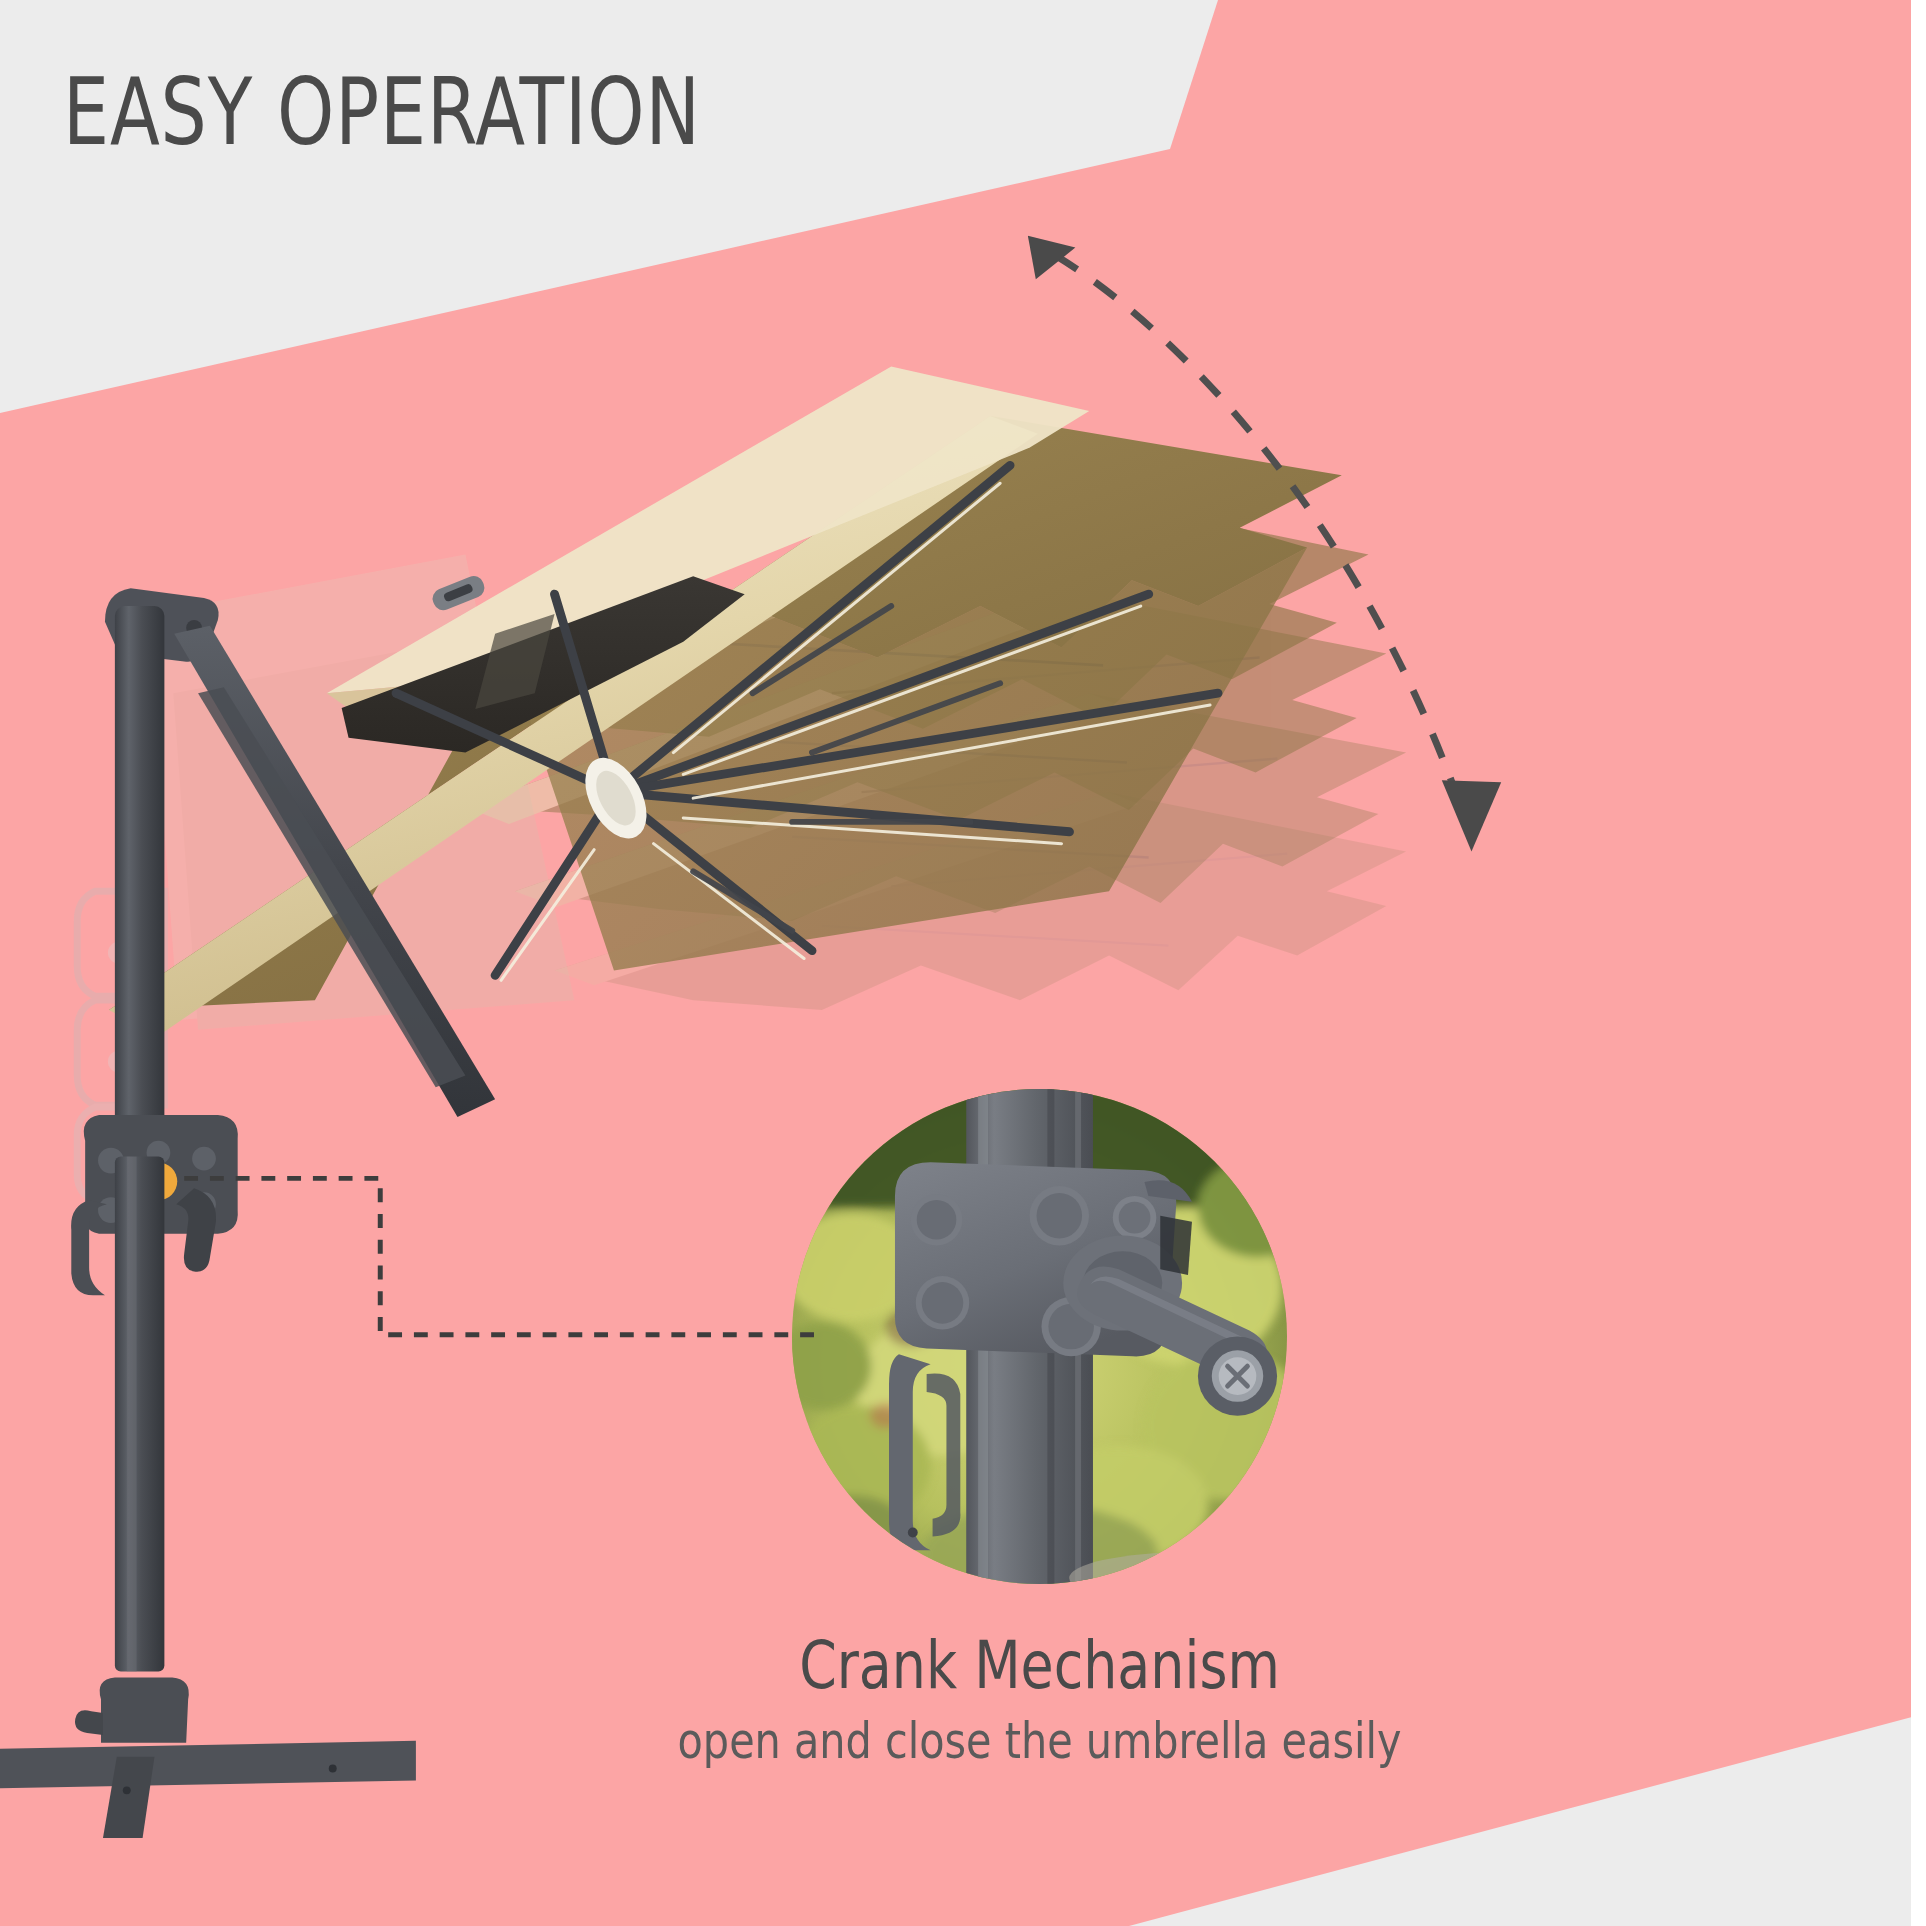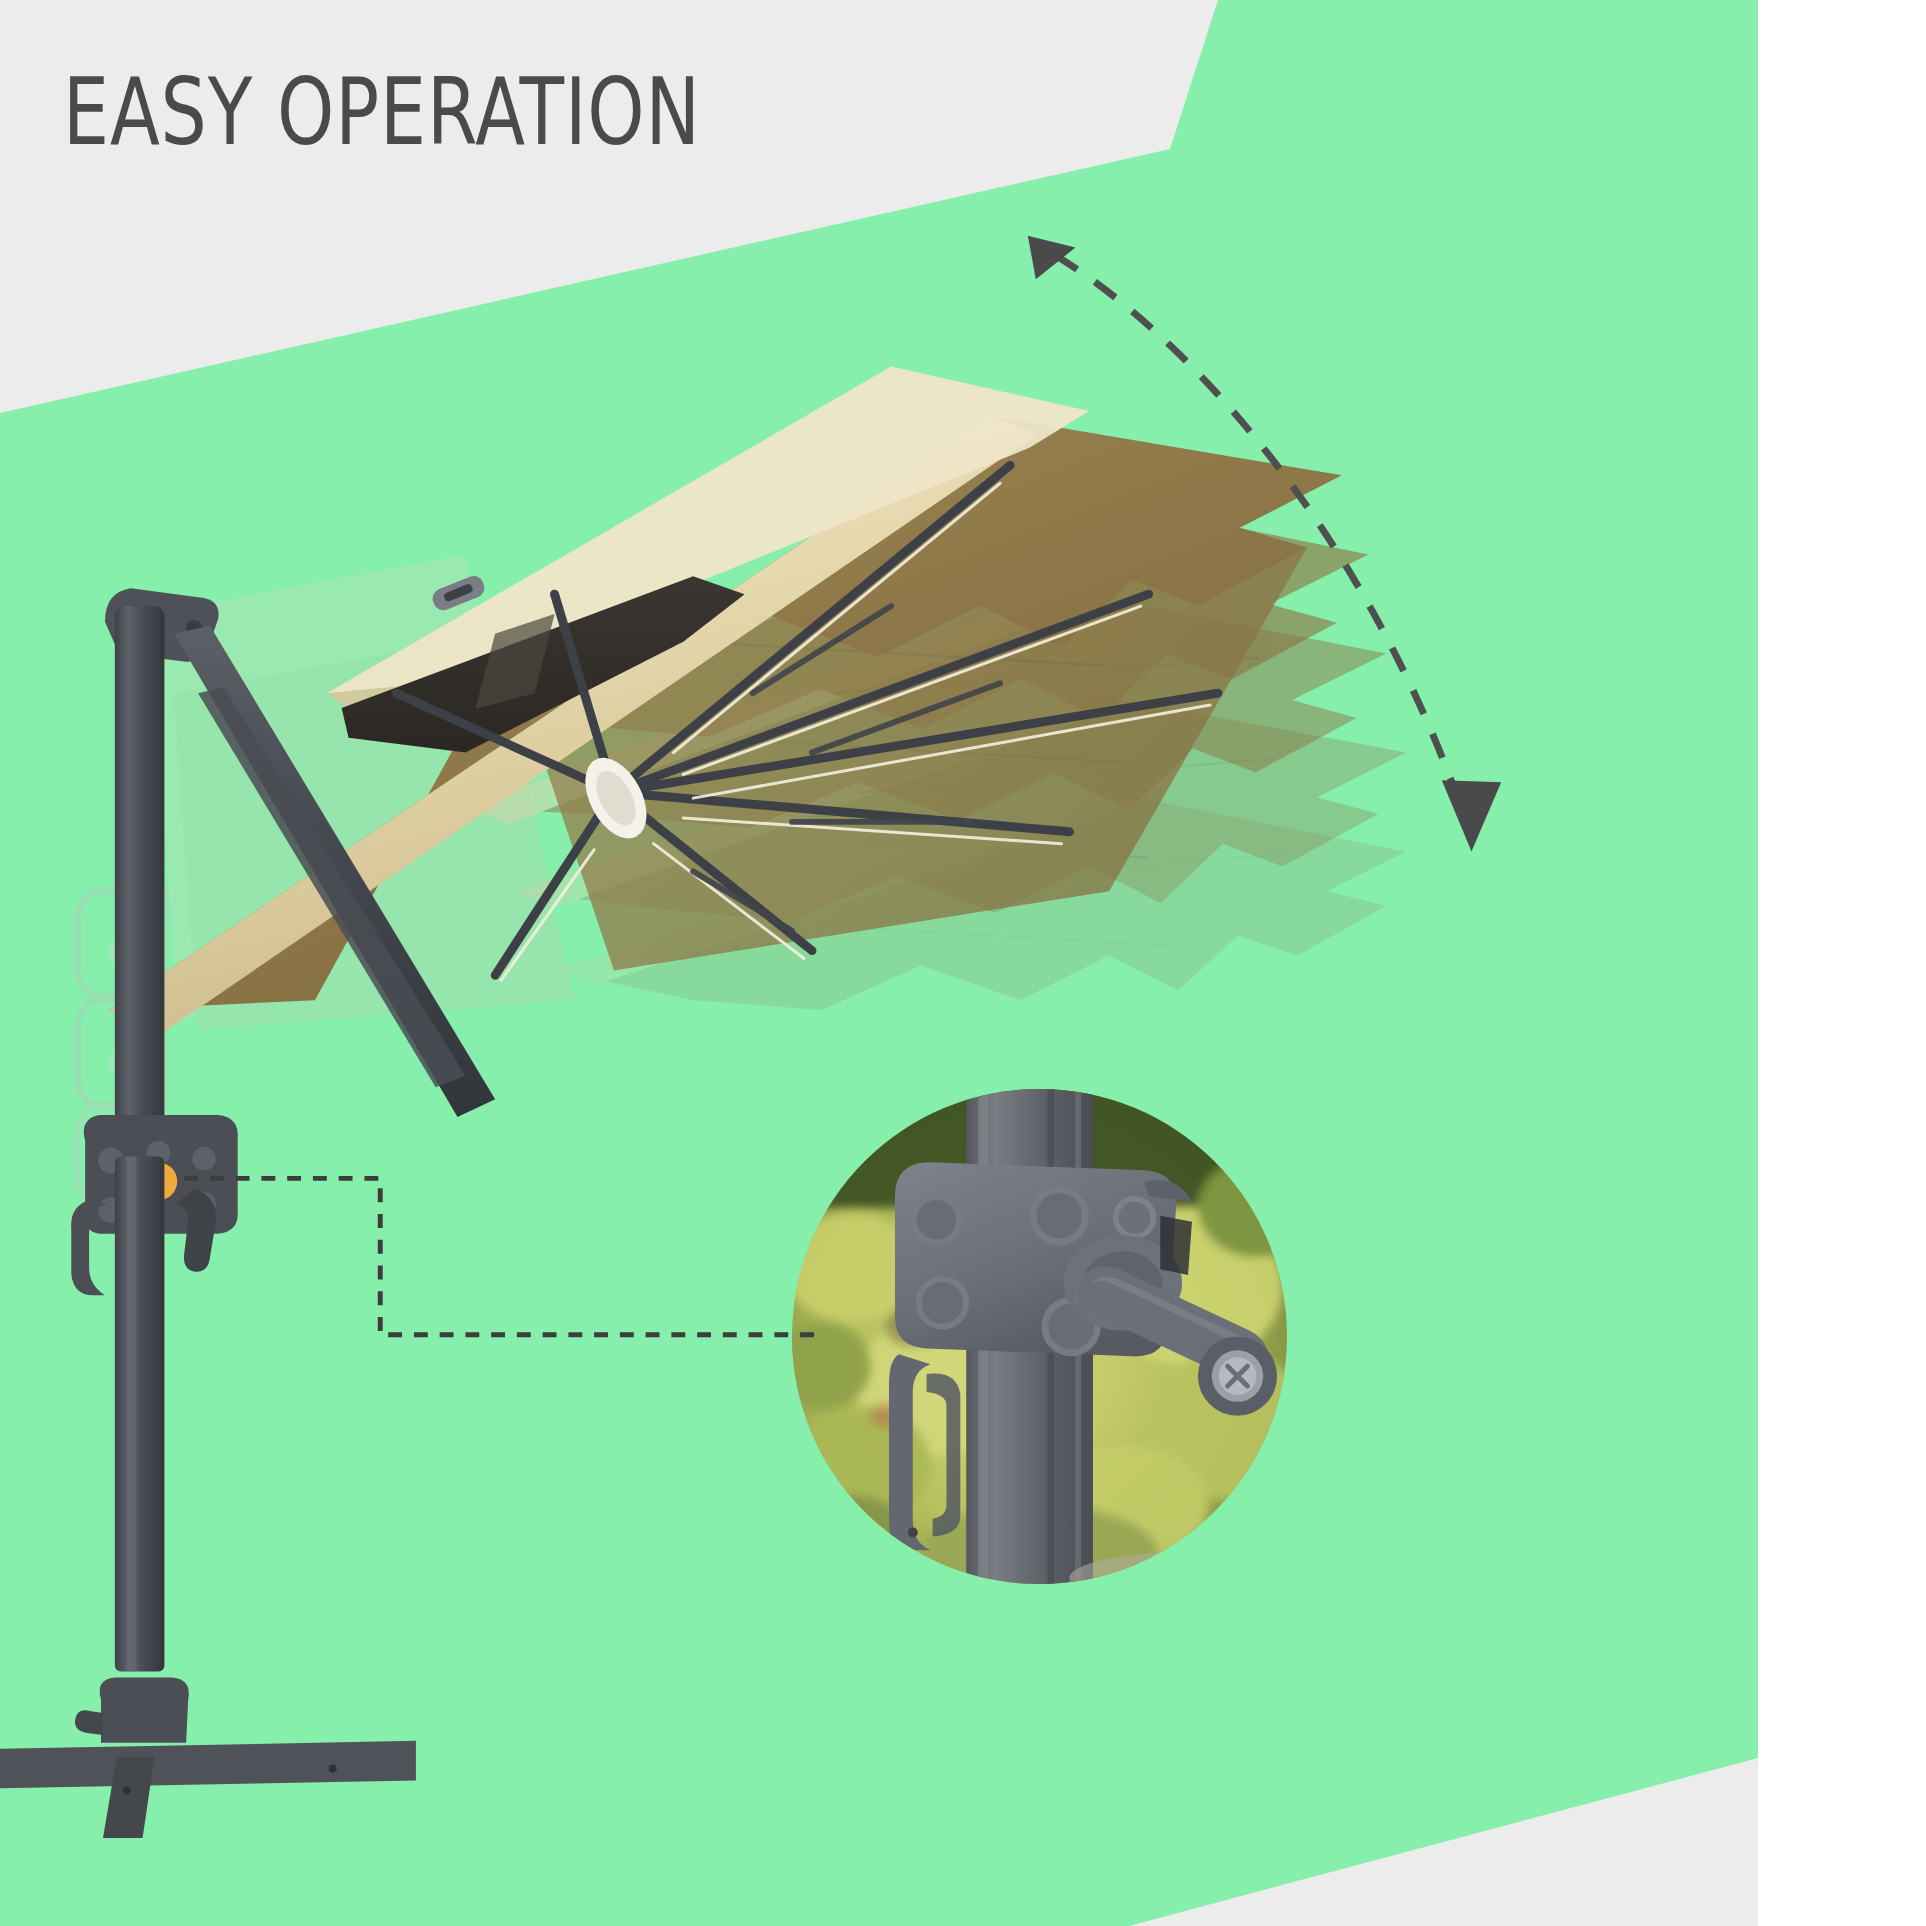--- a/index.html
+++ b/index.html
@@ -1,18 +1,18 @@
 <!DOCTYPE html>
 <html><head>
 <meta charset="utf-8">
 <style>
   html,body{margin:0;padding:0;background:#fff;}
   body{width:1927px;height:1927px;overflow:hidden;
        font-family:"Liberation Sans", sans-serif;}
-  #stage{position:relative;width:1758px;height:1927px;background:#86efac;overflow:hidden;}
+  #stage{position:relative;width:1911px;height:1927px;background:#fca5a5;overflow:hidden;}
 
   
   .band{position:absolute;background:#ececec;}
   #band-top{left:0;top:0;width:1927px;height:426px;
      clip-path:polygon(0 0, 1218px 0, 1170px 149px, 0 413px);}
   #band-bottom-inner{position:absolute;left:0;top:1465px;width:1927px;height:461px;
      background:#ececec;
      clip-path:polygon(1129px 461px, 1927px 248px, 1927px 461px);}
 
   
@@ -362,15 +362,19 @@
     <polygon points="1038,238 1086,250 1046,282" fill="#4a4a4a"></polygon>
 
     <polygon points="1456,788 1516,790 1486,860" fill="#4a4a4a"></polygon>
 
     <path d="M 186 1190 L 384 1190 L 384 1348 L 828 1348" fill="none" stroke="#3d3d3d" stroke-width="5" stroke-dasharray="14 12"></path>
   </svg>
 
   <div id="title">EASY OPERATION</div>
 
 
+  <div id="crank-block">
+    <div id="crank-title">Crank Mechanism</div>
+    <div id="crank-sub">open and close the umbrella easily</div>
+  </div>
 
 </div>
 
 
 </body></html>

